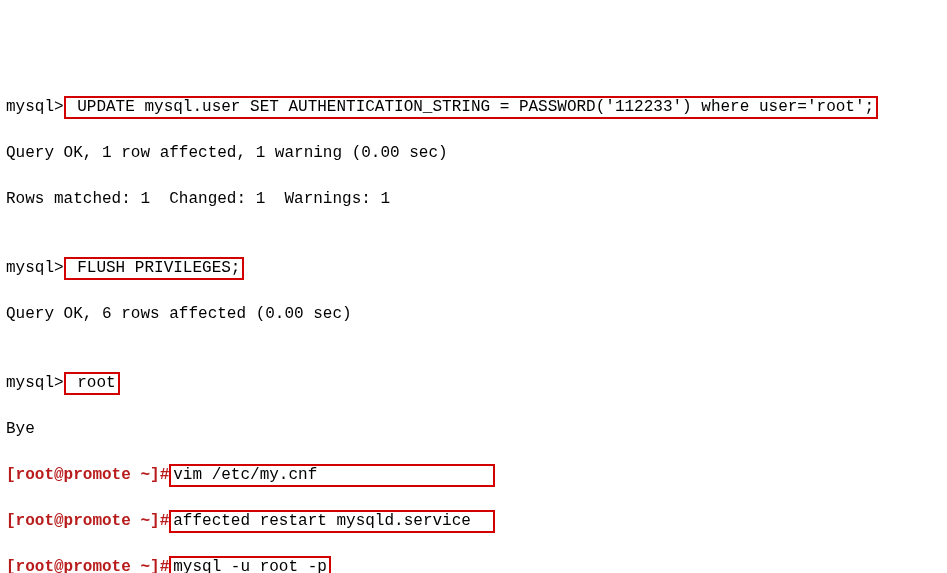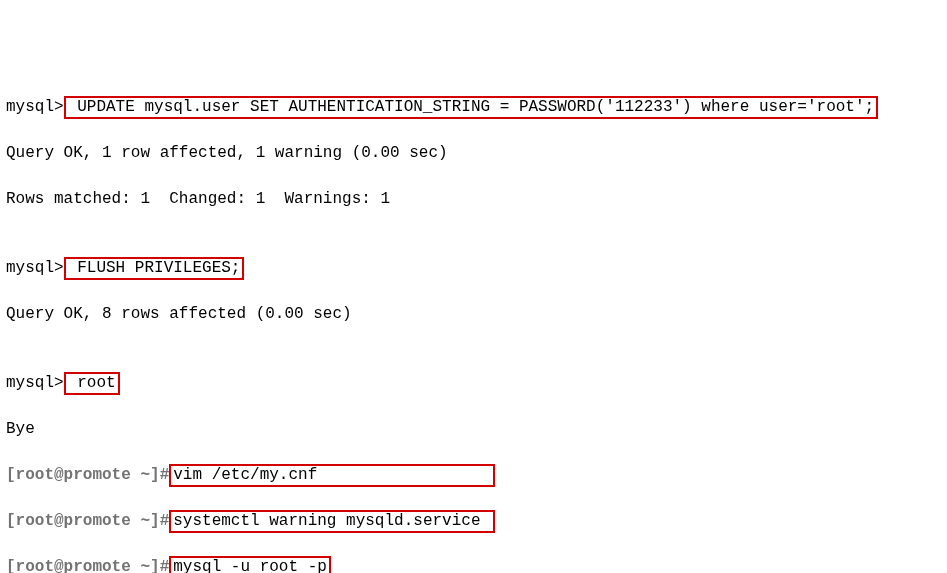--- a/index.html
+++ b/index.html
@@ -9,47 +9,47 @@
     font-family: "Consolas", "Courier New", monospace;
     font-size: 16px;
     line-height: 23px;
     color: #000000;
     white-space: pre;
   }
   .line {
     display: block;
   }
   .prompt-root {
-    color: #737373;
+    color: #b91c1c;
     font-weight: bold;
   }
   .boxed {
     border: 2px solid #d40000;
     padding: 0 2px;
     display: inline-block;
     line-height: 19px;
     vertical-align: baseline;
   }
 </style>
 </head>
 <body>
 
 
 
 <span class="line"><span>mysql&gt;</span><span class="boxed"> UPDATE mysql.user SET AUTHENTICATION_STRING = PASSWORD('112233') where user='root';</span></span>
 <span class="line">Query OK, 1 row affected, 1 warning (0.00 sec)</span>
 <span class="line">Rows matched: 1  Changed: 1  Warnings: 1</span>
 <span class="line"></span>
 <span class="line"><span>mysql&gt;</span><span class="boxed"> FLUSH PRIVILEGES;</span></span>
-<span class="line">Query OK, 8 rows affected (0.00 sec)</span>
+<span class="line">Query OK, 6 rows affected (0.00 sec)</span>
 <span class="line"></span>
 <span class="line"><span>mysql&gt;</span><span class="boxed"> root</span></span>
 <span class="line">Bye</span>
 <span class="line"><span class="prompt-root">[root@promote ~]#</span><span class="boxed" style="min-width:318px">vim /etc/my.cnf</span></span>
-<span class="line"><span class="prompt-root">[root@promote ~]#</span><span class="boxed" style="min-width:318px">systemctl warning mysqld.service</span></span>
+<span class="line"><span class="prompt-root">[root@promote ~]#</span><span class="boxed" style="min-width:318px">affected restart mysqld.service</span></span>
 <span class="line"><span class="prompt-root">[root@promote ~]#</span><span class="boxed">mysql -u root -p</span></span>
 
 
 
 
 <span class="line"></span>
 
 <span class="line"></span>
 
 

